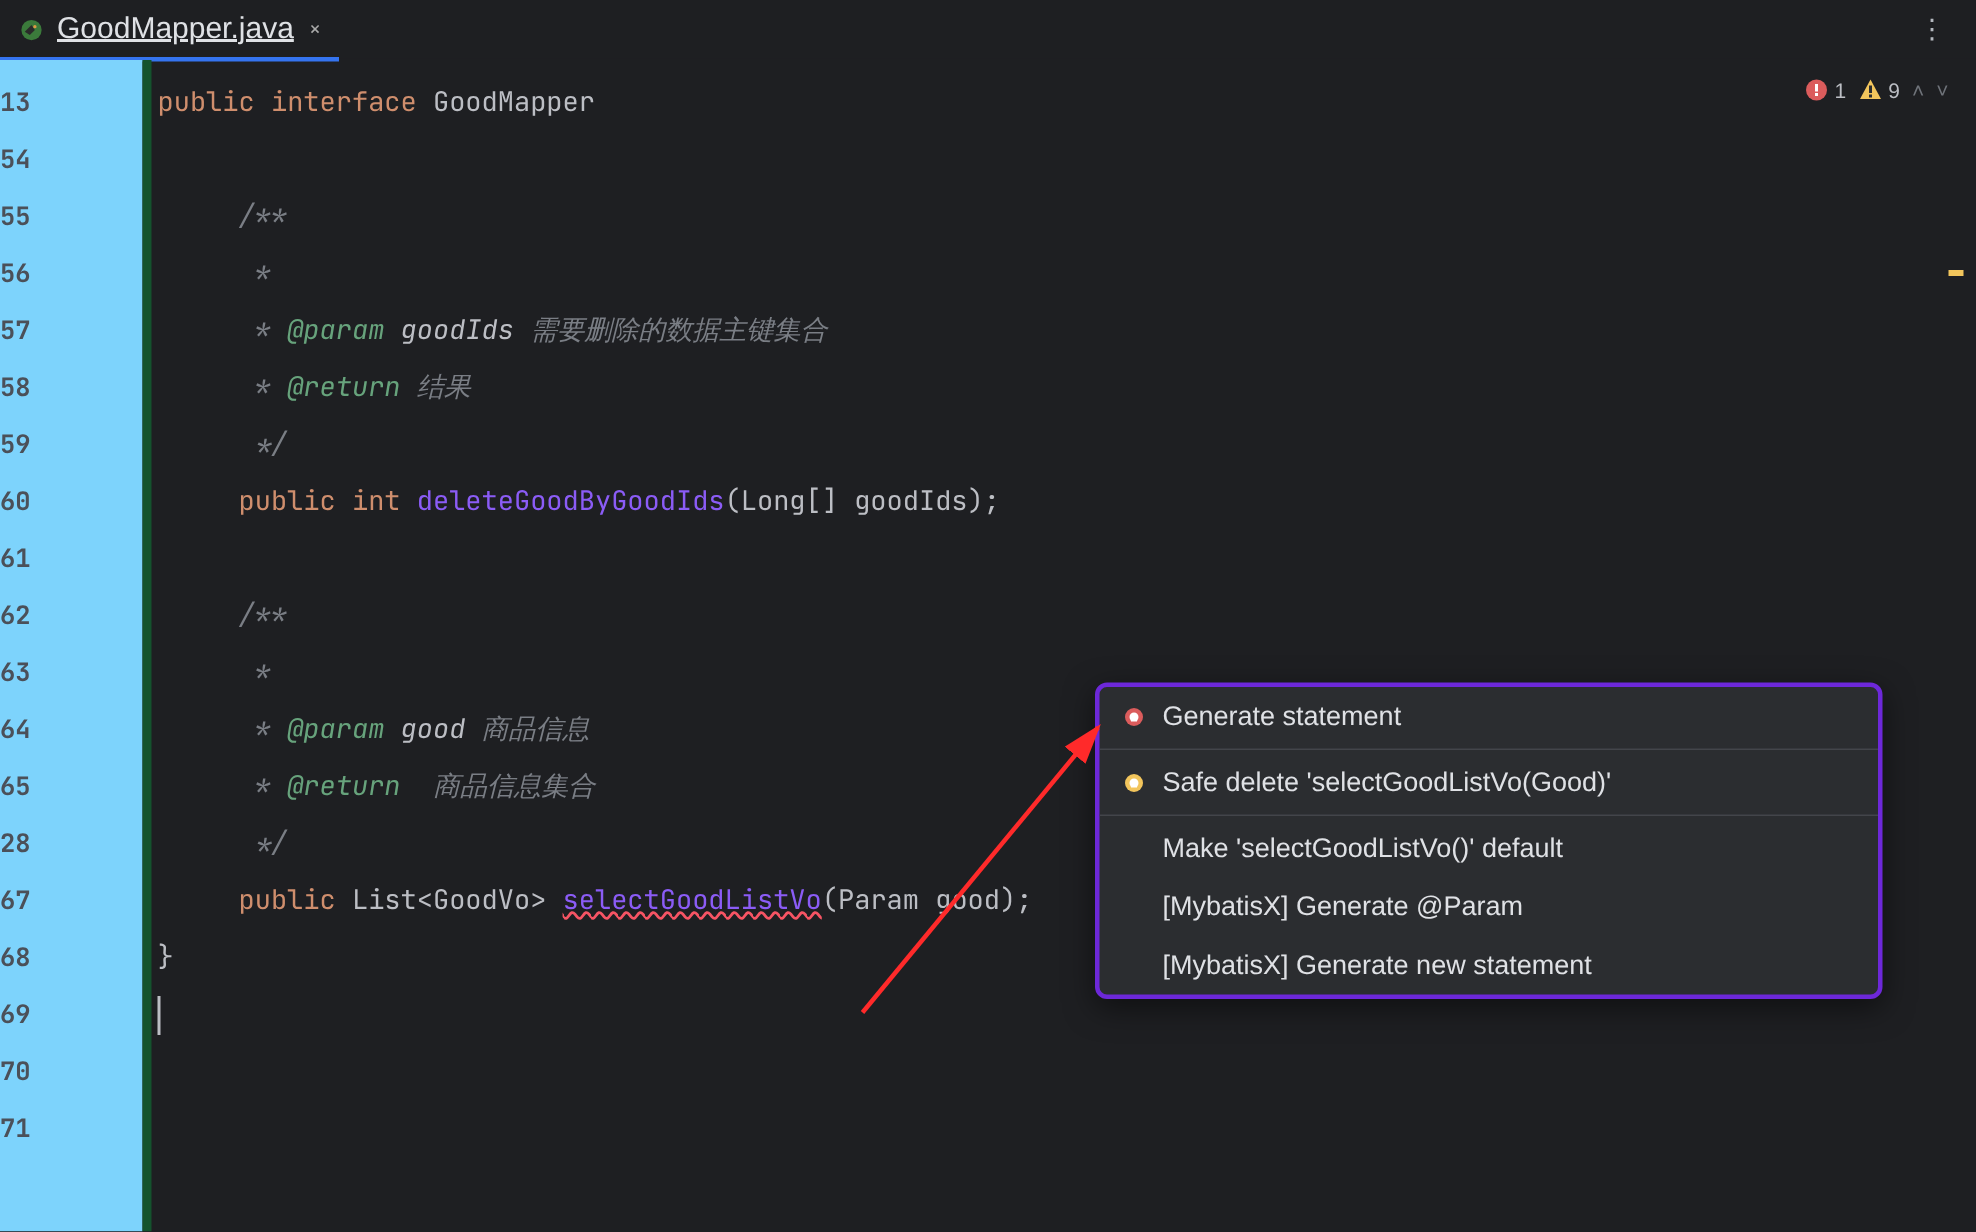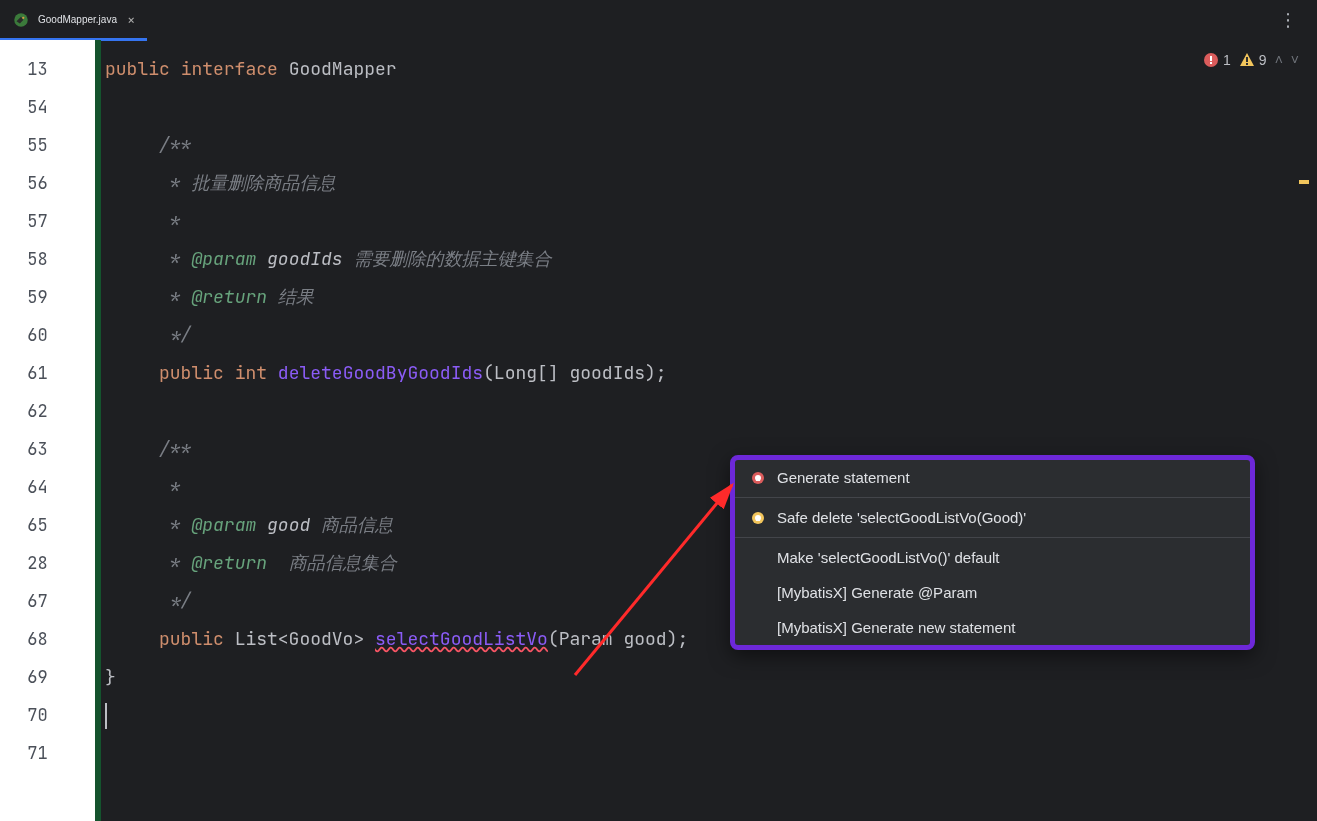--- a/index.html
+++ b/index.html
@@ -31,39 +31,40 @@
     cursor: pointer;
   }
   .tab.active::after {
     content: "";
     position: absolute;
     left: 0; right: 0; bottom: -1px;
     height: 3px;
     background: #3574f0;
   }
   .tab-icon { width: 18px; height: 18px; margin-right: 8px; }
-  .tab-label { color: #dfe1e5; font-size: 10px; font-family: "Segoe UI", sans-serif; }
+  .tab-label { color: #dfe1e5; font-size: 20px; font-family: "Segoe UI", sans-serif; text-decoration: underline; }
   .tab-close { color: #aaa; margin-left: 10px; font-size: 14px; cursor: pointer; }
   .kebab {
     position: absolute; right: 20px; color: #b4b8bf; font-size: 18px; letter-spacing: 0;
     cursor: pointer;
   }
   .editor-area {
     position: relative;
     height: calc(821px - 40px);
     display: flex;
   }
   .gutter {
     width: 95px;
-    background: #ffffff;
-    text-align: center;
+    background: #7dd3fc;
+    text-align: left;
     padding-right: 20px;
     color: #4b5059;
     padding-top: 10px;
     position: relative;
+    font-weight: bold;
   }
   .line-num {
     height: 38px;
     line-height: 38px;
     font-size: 17px;
     position: relative;
   }
   .code-pane {
     flex: 1;
     padding-top: 10px;
@@ -106,25 +107,25 @@
   }
   .hint-badge { display: flex; align-items: center; gap: 4px; }
   .hint-count { color: #bcbec4; }
   .chev { color: #6f737a; cursor: pointer; font-size: 14px; }
   .popup {
     position: absolute;
     left: 730px;
     top: 455px;
     width: 525px;
     background: #2b2d30;
-    border: 5px solid #6d28d9;
+    border: 3px solid #6d28d9;
     border-radius: 8px;
     box-shadow: 0 6px 20px rgba(0,0,0,0.5);
     font-family: "Segoe UI", sans-serif;
-    font-size: 15px;
+    font-size: 18px;
     overflow: hidden;
   }
   .popup-item {
     display: flex;
     align-items: center;
     padding: 9px 14px;
     color: #dfe1e5;
     cursor: pointer;
   }
   .popup-sep { height: 1px; background: #43454a; margin: 2px 0; }
@@ -185,21 +186,20 @@
     <div class="line-num">68</div>
     <div class="line-num">69</div>
     <div class="line-num">70</div>
     <div class="line-num">71</div>
   </div>
 
   <div class="code-pane">
     <div class="code-line"><span class="kw">public</span> <span class="kw">interface</span> <span class="ident">GoodMapper</span></div>
     <div class="code-line"></div>
     <div class="code-line">     <span class="comment">/**</span></div>
-    <div class="code-line">      <span class="comment">*</span> <span class="comment">批量删除商品信息</span></div>
     <div class="code-line">      <span class="comment">*</span></div>
     <div class="code-line">      <span class="comment">*</span> <span class="doctag">@param</span> <span class="docparam">goodIds</span> <span class="comment">需要删除的数据主键集合</span></div>
     <div class="code-line">      <span class="comment">*</span> <span class="doctag">@return</span> <span class="comment">结果</span></div>
     <div class="code-line">      <span class="comment">*/</span></div>
     <div class="code-line">     <span class="kw">public</span> <span class="kw">int</span> <span class="method">deleteGoodByGoodIds</span><span class="ident">(Long[] goodIds);</span></div>
     <div class="code-line"></div>
     <div class="code-line">     <span class="comment">/**</span></div>
     <div class="code-line">      <span class="comment">*</span></div>
     <div class="code-line">      <span class="comment">*</span> <span class="doctag">@param</span> <span class="docparam">good</span> <span class="comment">商品信息</span></div>
     <div class="code-line">      <span class="comment">*</span> <span class="doctag">@return</span>  <span class="comment">商品信息集合</span></div>

